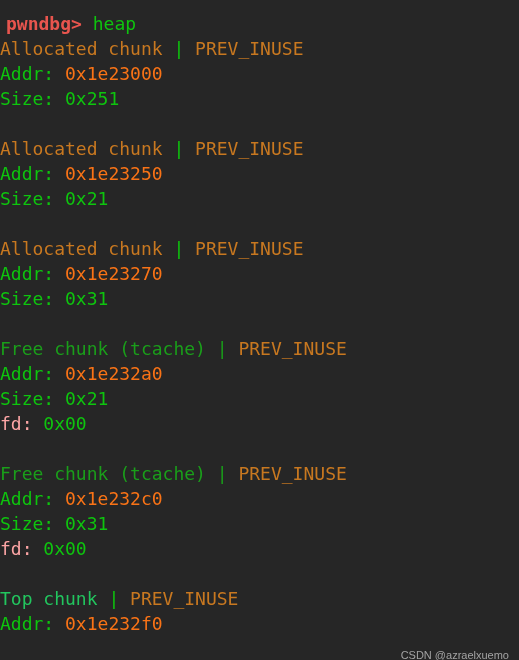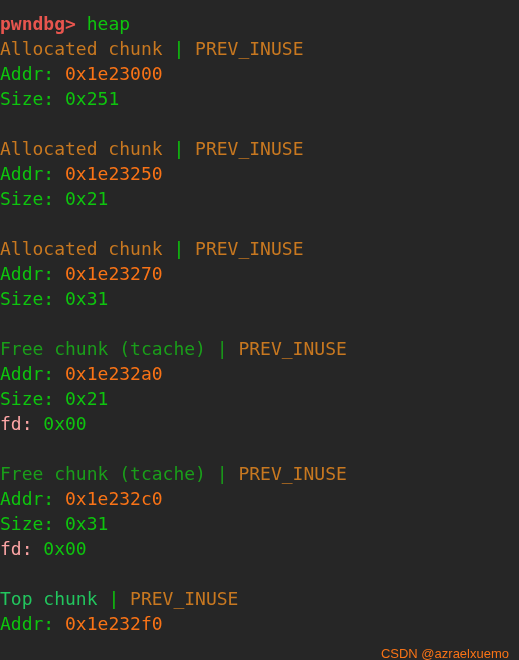--- a/index.html
+++ b/index.html
@@ -30,28 +30,28 @@
     padding-left: 0px;
   }
   .line:first-child { margin-top: 11px; }
   .blank { height: 25px; }
   .c-green      { color: #0ec40e; text-align: center; }
   .c-green-dim  { color: #1a9e1a; text-align: center; }
   .c-orange     { color: #c87820; }
   .c-blue       { color: #f97316; }
   .c-red        { color: #22c55e; }
   .c-salmon     { color: #fca5a5; }
-  .c-prompt     { color: #e8554e; font-weight: bold; }
+  .c-prompt     { color: #e8554e; font-weight: bold; padding-left: 6px; }
   .watermark {
     position: absolute;
     right: 10px;
     bottom: 10px;
-    color: #f97316;
+    color: #a3a3a3;
     font-family: "Liberation Sans", sans-serif;
-    font-size: 13px;
+    font-size: 11px;
     white-space: pre;
   }
 </style>
 </head>
 <body>
 
 <div id="terminal">
 
   <div class="line"><span class="c-prompt">pwndbg&gt;</span><span> </span><span class="c-green">heap</span></div>
 

